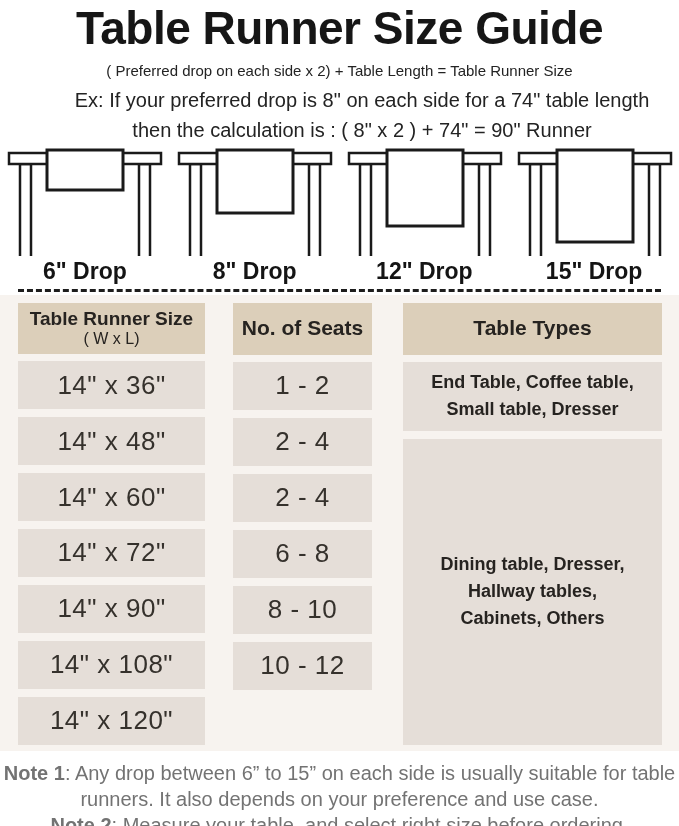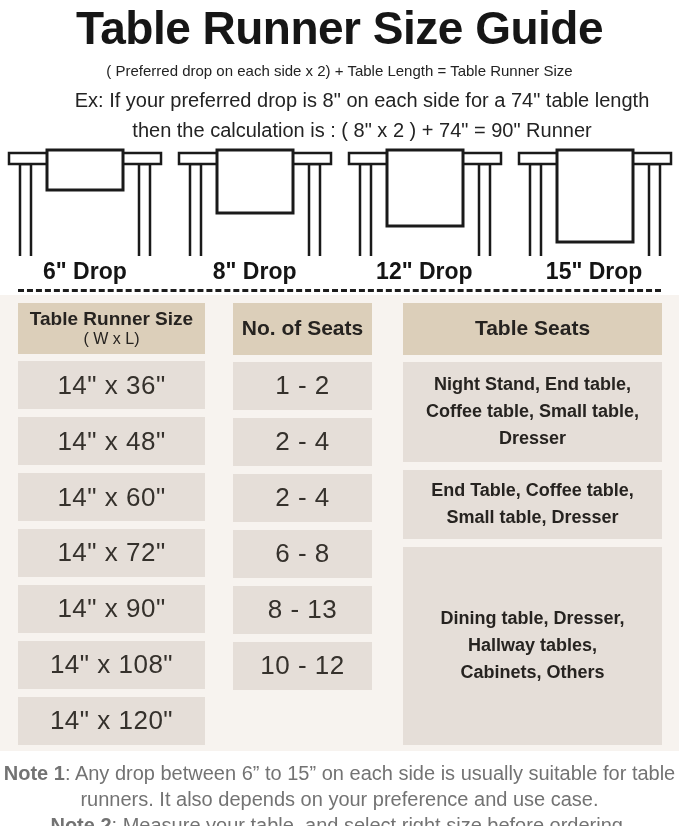--- a/index.html
+++ b/index.html
@@ -134,29 +134,28 @@
   </div>
 
   <div class="col col-seats">
     <div class="th">
       <div class="th-main">No. of Seats</div>
     </div>
     <div class="td">1 - 2</div>
     <div class="td">2 - 4</div>
     <div class="td">2 - 4</div>
     <div class="td">6 - 8</div>
-    <div class="td">8 - 13</div>
+    <div class="td">8 - 10</div>
     <div class="td">10 - 12</div>
   </div>
 
   <div class="col col-types">
     <div class="th">
-      <div class="th-main">Table Seats</div>
+      <div class="th-main">Table Types</div>
     </div>
-    <div class="type-td type-td-1">Night Stand, End table, Coffee table, Small table, Dresser</div>
     <div class="type-td type-td-2">End Table, Coffee table, Small table, Dresser</div>
     <div class="type-td type-td-3">Dining table, Dresser, Hallway tables, Cabinets, Others</div>
   </div>
 
 </div>
 
 <div class="notes">
   <div class="note"><span class="note-label">Note 1</span><span>: Any drop between 6” to 15” on each side is usually suitable for table runners. It also depends on your preference and use case.</span></div>
   <div class="note"><span class="note-label">Note 2</span><span>: Measure your table, and select right size before ordering.</span></div>
 </div>

